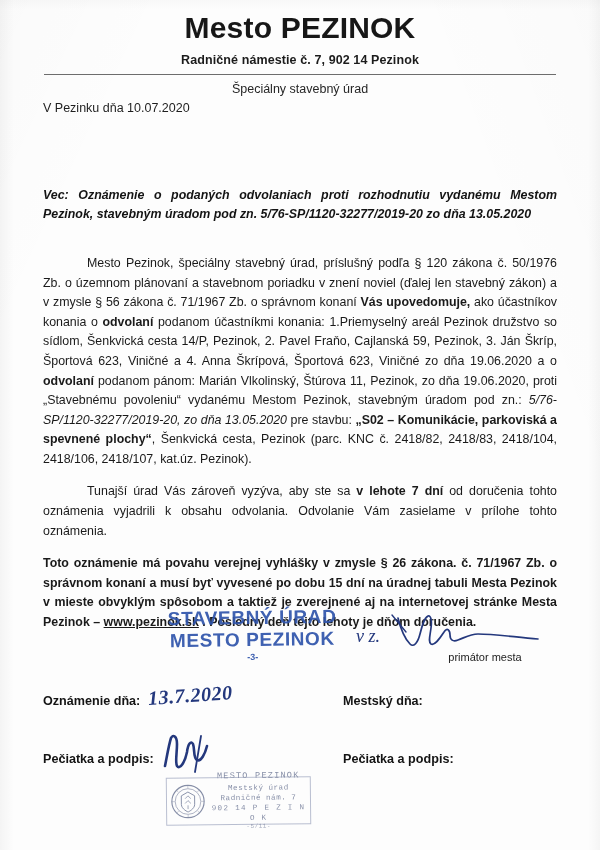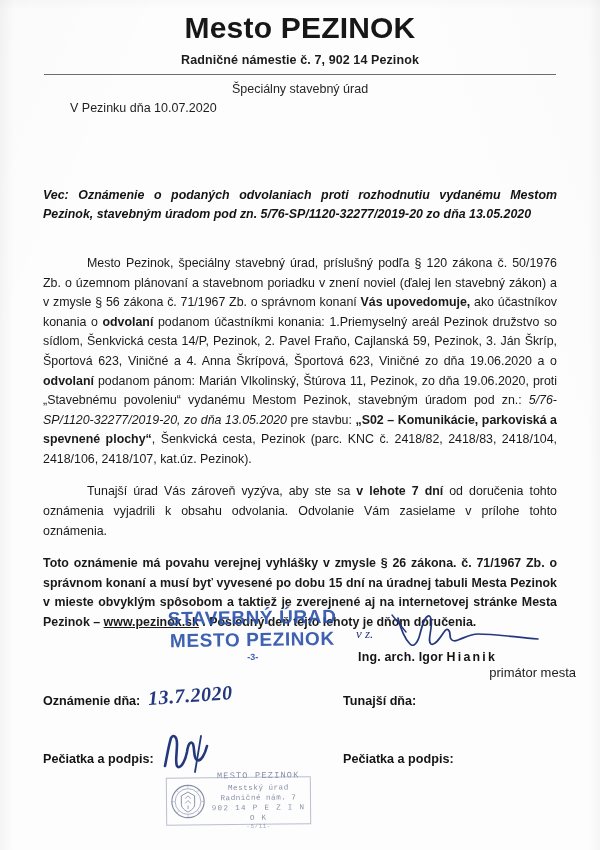--- a/index.html
+++ b/index.html
@@ -78,21 +78,20 @@
     font-size: 12.5px;
     color: #262626;
   }
   .meta-left {
     position: absolute;
     left: 43px;
     top: 18px;
     font-size: 12.5px;
     line-height: 1.42;
     color: #1f1f1f;
-    margin-left: 27px;
   }
 
   
   .subject {
     margin: 46px 43px 0 43px;
     font-size: 12.4px;
     font-style: italic;
     font-weight: bold;
     line-height: 1.55;
     text-align: justify;
@@ -147,41 +146,41 @@
   .sig-row {
     position: relative;
     height: 32px;
   }
   .vz {
     position: absolute;
     left: 0;
     top: 8px;
     font-family: "Liberation Serif", serif;
     font-style: italic;
-    font-size: 13px;
+    font-size: 18px;
     color: #24387d;
   }
   .sig-svg {
     position: absolute;
     left: 34px;
     top: -6px;
   }
   .sig-name {
     font-size: 12.4px;
     font-weight: bold;
     color: #141414;
     letter-spacing: 0.2px;
     text-align: left;
     margin-left: 2px;
   }
   .sig-name .spaced { letter-spacing: 2.2px; }
   .sig-role {
-    font-size: 13px;
+    font-size: 11px;
     color: #1d1d1d;
-    text-align: right;
+    text-align: center;
     margin-left: 38px;
     margin-top: 1px;
   }
 
   
   .post-grid {
     position: absolute;
     left: 43px;
     top: 694px;
     width: 514px;
@@ -294,33 +293,29 @@
     <div class="sig-row">
       <span class="vz">v z.</span>
       <svg class="sig-svg" width="170" height="40" viewBox="0 0 170 40">
         <path d="M8 6 C 10 14, 14 26, 20 32 C 24 36, 28 30, 30 22 C 32 14, 34 6, 38 4
                  C 41 3, 42 9, 41 16 C 40 24, 38 30, 41 32 C 45 34, 50 26, 54 20
                  C 57 15, 60 18, 60 23 C 60 28, 63 30, 68 28 C 74 26, 80 22, 88 22
                  C 104 22, 124 25, 148 27" fill="none" stroke="#24387d" stroke-width="1.7" stroke-linecap="round"></path>
         <path d="M2 3 L 16 20" fill="none" stroke="#24387d" stroke-width="1.4" stroke-linecap="round"></path>
       </svg>
     </div>
-    <div class="sig-name">
-      <span>Ing. arch. Igor</span>
-      <span class="spaced">Hianik</span>
-    </div>
     <div class="sig-role">primátor mesta</div>
   </div>
 
   <div class="post-grid">
 
     <div class="post-row">
       <span class="post-left">Oznámenie dňa:</span>
       <span class="hand-date">13.7.2020</span>
-      <span class="post-right">Tunajší dňa:</span>
+      <span class="post-right">Mestský dňa:</span>
     </div>
 
     <div class="post-row">
       <span class="post-left">Pečiatka a podpis:</span>
       <svg style="position:absolute;left:112px;top:-20px" width="70" height="44" viewBox="0 0 70 44">
         <path d="M10 34 C 12 24, 14 12, 16 6 C 18 2, 22 4, 22 12 C 22 22, 20 30, 22 34
                  C 25 38, 30 30, 32 20 C 33 12, 36 8, 38 12 C 40 17, 38 26, 42 28
                  C 46 30, 50 22, 52 14" fill="none" stroke="#24387d" stroke-width="2.6" stroke-linecap="round"></path>
         <path d="M46 4 L 40 40" fill="none" stroke="#24387d" stroke-width="1.8" stroke-linecap="round"></path>
       </svg>

